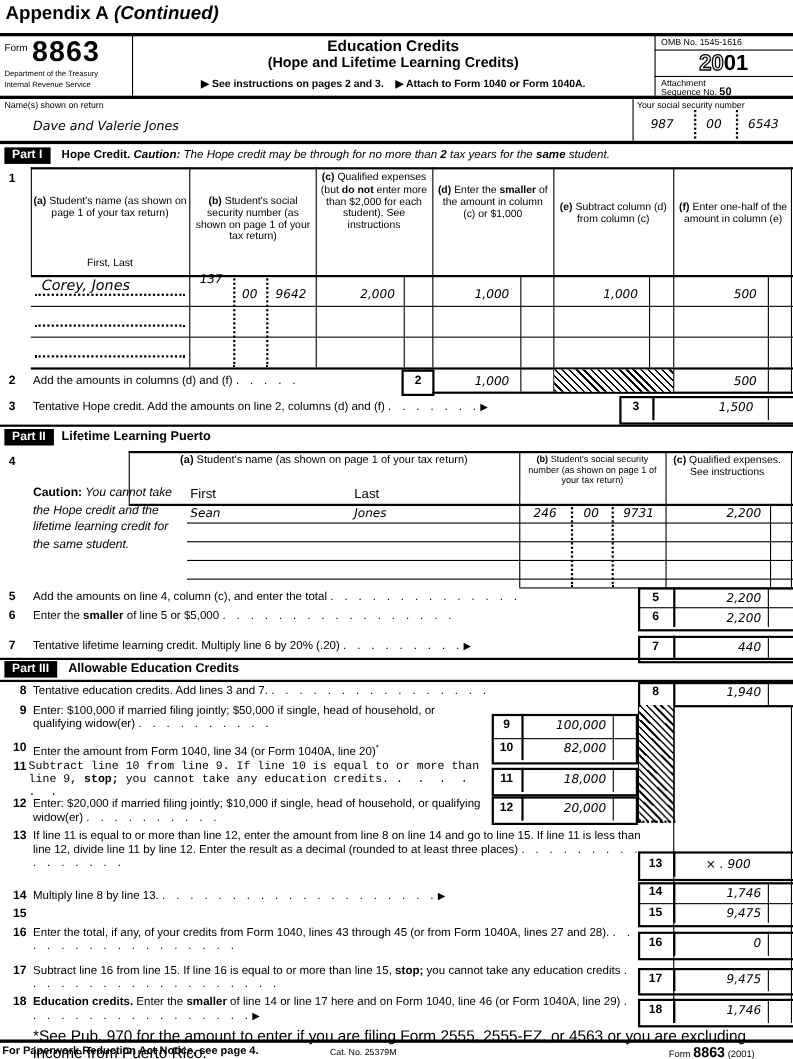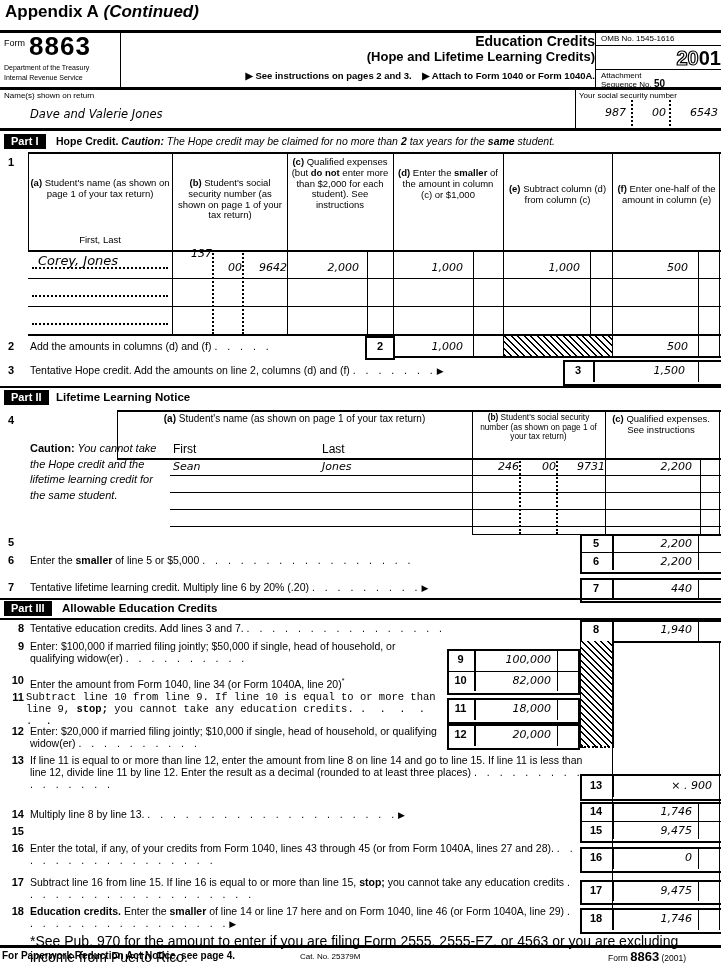--- a/index.html
+++ b/index.html
@@ -15,21 +15,21 @@
   .vl2{position:absolute;border-left:2px solid #000;width:0;}
   .vdot{position:absolute;border-left:2px dotted #000;width:0;}
   .lab{font-size:10.5px;line-height:11.8px;}
   .lab10{font-size:12px;line-height:11px;}
   .sm{font-size:8px;line-height:9px;}
   .sm7{font-size:7px;line-height:8px;}
   .entry{font-family:"DejaVu Sans",sans-serif;font-style:italic;font-size:11px;white-space:nowrap;}
   .entry10{font-family:"DejaVu Sans",sans-serif;font-style:italic;font-size:13px;white-space:nowrap;}
   .badge{background:#000;color:#fff;font-weight:bold;font-size:11px;padding:1px 7px 2px 7px;}
   .hatch{background:repeating-linear-gradient(45deg,#000 0 1.5px,#fff 1.5px 4.6px);}
-  .ctr{text-align:right;}
+  .ctr{text-align:center;}
   .rt{text-align:right;}
   .dots{word-spacing:5px;letter-spacing:1px;font-size:10.5px;}
   .nmline{position:absolute;border-bottom:2px dotted #000;height:0;}
   .colhead{font-size:9.5px;line-height:10.8px;text-align:center;}
   .numcell{font-weight:bold;font-size:11px;text-align:center;}
   .arrow{font-size:9px;}
 </style>
 </head>
 <body>
 
@@ -76,21 +76,21 @@
   <div class="abs entry ctr" style="left:578px;top:106px;width:48px;">987</div>
   <div class="vdot" style="left:631px;top:100px;height:26px;"></div>
   <div class="abs entry ctr" style="left:632px;top:106px;width:34px;">00</div>
   <div class="vdot" style="left:669px;top:100px;height:26px;"></div>
   <div class="abs entry ctr" style="left:670px;top:106px;width:48px;">6543</div>
 
   <div class="abs badge" style="left:4px;top:134px;">Part I</div>
   <div class="abs lab" style="left:56px;top:136px;width:660px;">
     <span class="b">Hope Credit.</span>
     <span class="b i">Caution:</span>
-    <span class="i">The Hope credit may be claimed for no more than </span><span class="b i">2</span><span class="i"> tax years for the </span><span class="b i">same</span><span class="i"> student.</span>
+    <span class="i">The Hope credit may be through for no more than </span><span class="b i">2</span><span class="i"> tax years for the </span><span class="b i">same</span><span class="i"> student.</span>
   </div>
 
   <div class="abs b" style="left:8px;top:156px;font-size:11px;">1</div>
 
   <div class="hl2" style="left:28px;top:152px;width:693px;"></div>
   <div class="hl2" style="left:28px;top:250px;width:693px;"></div>
   <div class="hl" style="left:28px;top:278px;width:693px;"></div>
   <div class="hl" style="left:28px;top:306px;width:693px;"></div>
   <div class="hl2" style="left:28px;top:334px;width:693px;"></div>
 
@@ -169,21 +169,21 @@
     <span class="arrow">▶</span>
   </div>
   <div class="abs" style="left:563px;top:360px;width:156px;height:22px;border:2px solid #000;"></div>
   <div class="abs numcell" style="left:563px;top:364px;width:30px;">3</div>
   <div class="vl2" style="left:593px;top:360px;height:22px;"></div>
   <div class="vl" style="left:698px;top:360px;height:22px;"></div>
   <div class="abs entry rt" style="left:593px;top:364px;width:92px;">1,500</div>
 
   <div class="hl2" style="left:0;top:386px;width:721px;"></div>
   <div class="abs badge" style="left:4px;top:390px;">Part II</div>
-  <div class="abs b" style="left:56px;top:391px;font-size:11.5px;">Lifetime Learning Notice</div>
+  <div class="abs b" style="left:56px;top:391px;font-size:11.5px;">Lifetime Learning Puerto</div>
 
   <div class="abs b" style="left:8px;top:414px;font-size:11px;">4</div>
   <div class="abs" style="left:30px;top:441px;width:132px;font-size:11px;line-height:15.5px;">
     <span class="b">Caution:</span><span class="i"> You cannot take the Hope credit and the lifetime learning credit for the same student.</span>
   </div>
 
   <div class="hl2" style="left:117px;top:410px;width:604px;"></div>
   <div class="hl2" style="left:117px;top:458px;width:604px;"></div>
   <div class="hl" style="left:170px;top:475px;width:551px;"></div>
   <div class="hl" style="left:170px;top:492px;width:551px;"></div>
@@ -211,20 +211,24 @@
   </div>
 
   <div class="abs entry" style="left:173px;top:460px;">Sean</div>
   <div class="abs entry" style="left:322px;top:460px;">Jones</div>
   <div class="abs entry ctr" style="left:472px;top:460px;width:47px;">246</div>
   <div class="abs entry ctr" style="left:519px;top:460px;width:37px;">00</div>
   <div class="abs entry ctr" style="left:556px;top:460px;width:49px;">9731</div>
   <div class="abs entry rt" style="left:605px;top:460px;width:87px;">2,200</div>
 
   <div class="abs b" style="left:8px;top:536px;font-size:11px;">5</div>
+  <div class="abs lab" style="left:30px;top:537px;">
+    <span>Add the amounts on line 4, column (c), and enter the total</span>
+    <span class="dots">. . . . . . . . . . . . . .</span>
+  </div>
   <div class="abs" style="left:580px;top:534px;width:139px;height:36px;border:2px solid #000;"></div>
   <div class="hl" style="left:580px;top:552px;width:141px;"></div>
   <div class="vl2" style="left:612px;top:534px;height:36px;"></div>
   <div class="vl" style="left:698px;top:534px;height:36px;"></div>
   <div class="abs numcell" style="left:580px;top:537px;width:32px;">5</div>
   <div class="abs entry rt" style="left:612px;top:537px;width:80px;">2,200</div>
 
   <div class="abs b" style="left:8px;top:554px;font-size:11px;">6</div>
   <div class="abs lab" style="left:30px;top:555px;">
     <span>Enter the </span><span class="b">smaller</span><span> of line 5 or $5,000</span>

